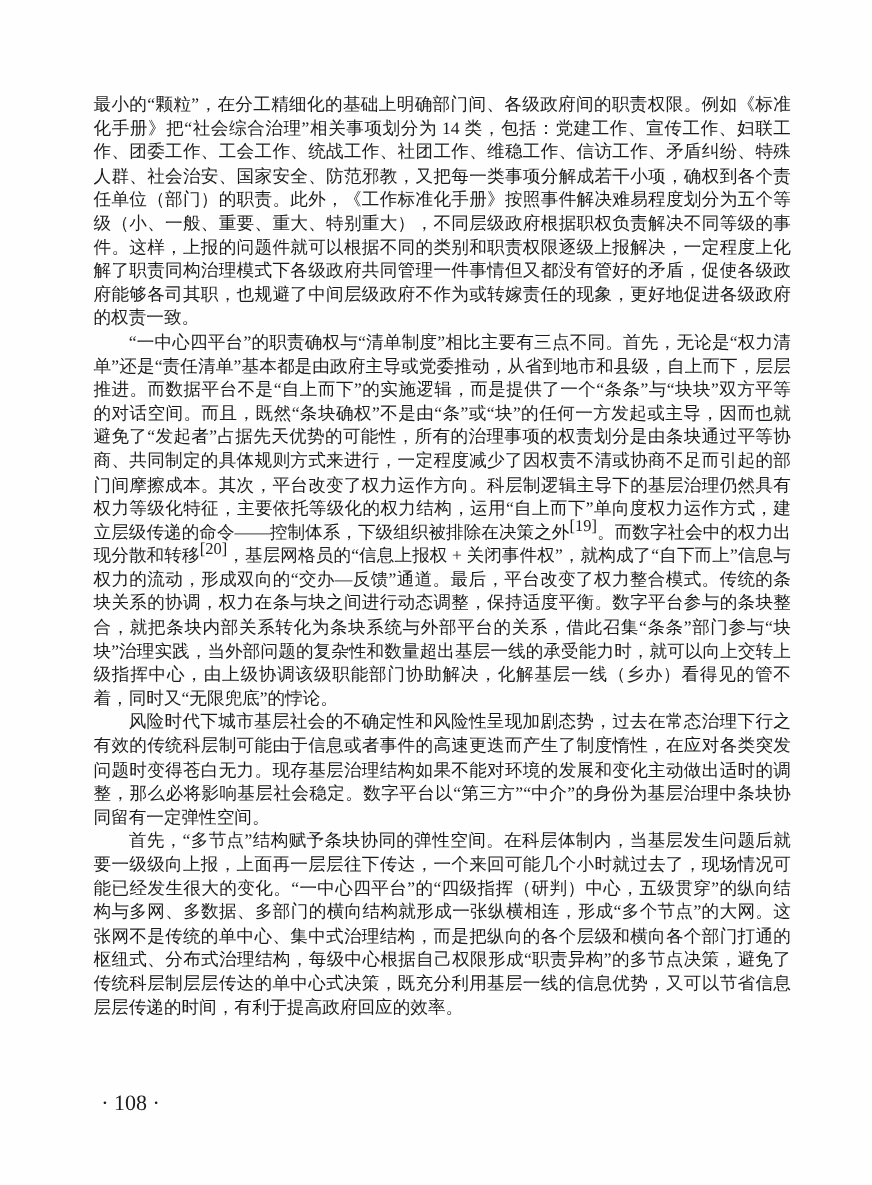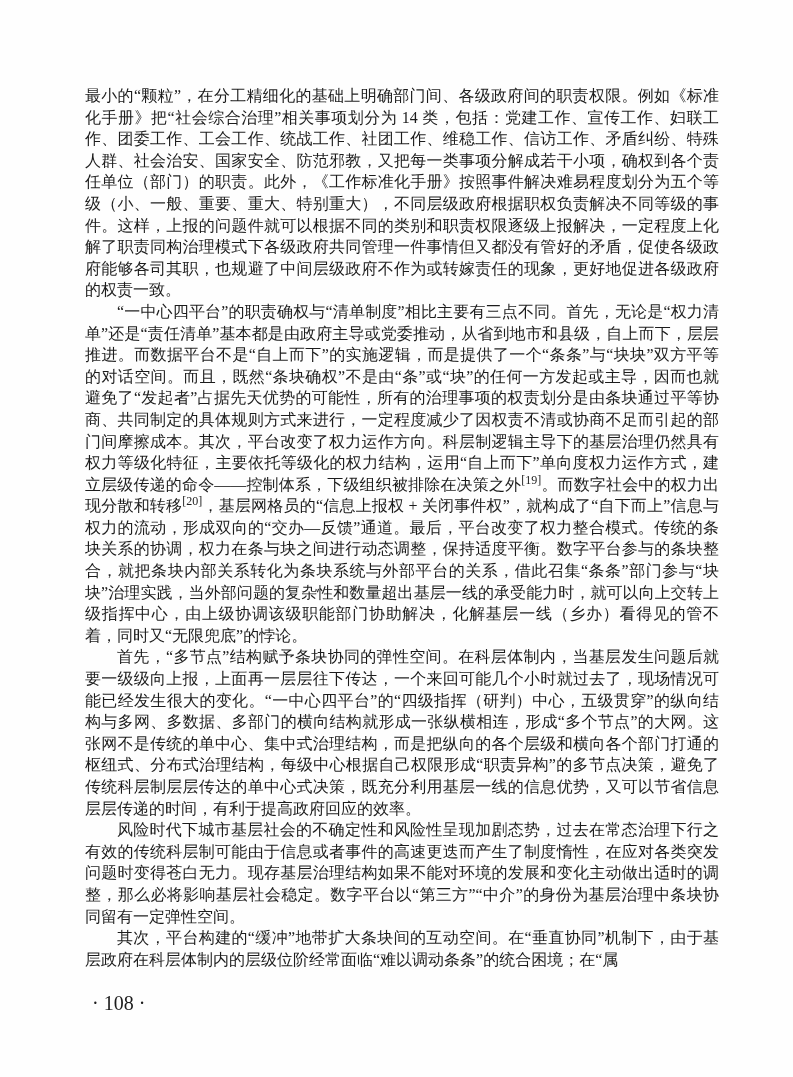--- a/index.html
+++ b/index.html
@@ -29,21 +29,21 @@
     margin: 0;
     padding: 0;
   }
   .para.indent {
     text-indent: 2em;
   }
   .section-heading {
     text-indent: 2em;
   }
   sup.cite {
-    font-size: 12px;
+    font-size: 15px;
     line-height: 0;
     vertical-align: super;
     letter-spacing: 0;
   }
   .page-number {
     position: absolute;
     left: 92px;
     top: 994px;
     font-size: 20px;
     line-height: 18px;
@@ -54,22 +54,21 @@
 <body>
 
 <div class="page">
   <div class="text-block">
 
     <p class="para">最小的“颗粒”，在分工精细化的基础上明确部门间、各级政府间的职责权限。例如《标准化手册》把“社会综合治理”相关事项划分为 14 类，包括：党建工作、宣传工作、妇联工作、团委工作、工会工作、统战工作、社团工作、维稳工作、信访工作、矛盾纠纷、特殊人群、社会治安、国家安全、防范邪教，又把每一类事项分解成若干小项，确权到各个责任单位（部门）的职责。此外，《工作标准化手册》按照事件解决难易程度划分为五个等级（小、一般、重要、重大、特别重大），不同层级政府根据职权负责解决不同等级的事件。这样，上报的问题件就可以根据不同的类别和职责权限逐级上报解决，一定程度上化解了职责同构治理模式下各级政府共同管理一件事情但又都没有管好的矛盾，促使各级政府能够各司其职，也规避了中间层级政府不作为或转嫁责任的现象，更好地促进各级政府的权责一致。</p>
 
     <p class="para indent"><span>“一中心四平台”的职责确权与“清单制度”相比主要有三点不同。首先，无论是“权力清单”还是“责任清单”基本都是由政府主导或党委推动，从省到地市和县级，自上而下，层层推进。而数据平台不是“自上而下”的实施逻辑，而是提供了一个“条条”与“块块”双方平等的对话空间。而且，既然“条块确权”不是由“条”或“块”的任何一方发起或主导，因而也就避免了“发起者”占据先天优势的可能性，所有的治理事项的权责划分是由条块通过平等协商、共同制定的具体规则方式来进行，一定程度减少了因权责不清或协商不足而引起的部门间摩擦成本。其次，平台改变了权力运作方向。科层制逻辑主导下的基层治理仍然具有权力等级化特征，主要依托等级化的权力结构，运用“自上而下”单向度权力运作方式，建立层级传递的命令——控制体系，下级组织被排除在决策之外</span><sup class="cite">[19]</sup><span>。而数字社会中的权力出现分散和转移</span><sup class="cite">[20]</sup><span>，基层网格员的“信息上报权 + 关闭事件权”，就构成了“自下而上”信息与权力的流动，形成双向的“交办—反馈”通道。最后，平台改变了权力整合模式。传统的条块关系的协调，权力在条与块之间进行动态调整，保持适度平衡。数字平台参与的条块整合，就把条块内部关系转化为条块系统与外部平台的关系，借此召集“条条”部门参与“块块”治理实践，当外部问题的复杂性和数量超出基层一线的承受能力时，就可以向上交转上级指挥中心，由上级协调该级职能部门协助解决，化解基层一线（乡办）看得见的管不着，同时又“无限兜底”的悖论。</span></p>
 
 
+    <p class="para indent">风险时代下城市基层社会的不确定性和风险性呈现加剧态势，过去在常态治理下行之有效的传统科层制可能由于信息或者事件的高速更迭而产生了制度惰性，在应对各类突发问题时变得苍白无力。现存基层治理结构如果不能对环境的发展和变化主动做出适时的调整，那么必将影响基层社会稳定。数字平台以“第三方”“中介”的身份为基层治理中条块协同留有一定弹性空间。</p>
+
     <p class="para indent">首先，“多节点”结构赋予条块协同的弹性空间。在科层体制内，当基层发生问题后就要一级级向上报，上面再一层层往下传达，一个来回可能几个小时就过去了，现场情况可能已经发生很大的变化。“一中心四平台”的“四级指挥（研判）中心，五级贯穿”的纵向结构与多网、多数据、多部门的横向结构就形成一张纵横相连，形成“多个节点”的大网。这张网不是传统的单中心、集中式治理结构，而是把纵向的各个层级和横向各个部门打通的枢纽式、分布式治理结构，每级中心根据自己权限形成“职责异构”的多节点决策，避免了传统科层制层层传达的单中心式决策，既充分利用基层一线的信息优势，又可以节省信息层层传递的时间，有利于提高政府回应的效率。</p>
 
-    <p class="para indent">风险时代下城市基层社会的不确定性和风险性呈现加剧态势，过去在常态治理下行之有效的传统科层制可能由于信息或者事件的高速更迭而产生了制度惰性，在应对各类突发问题时变得苍白无力。现存基层治理结构如果不能对环境的发展和变化主动做出适时的调整，那么必将影响基层社会稳定。数字平台以“第三方”“中介”的身份为基层治理中条块协同留有一定弹性空间。</p>
-
-    <p class="para indent">其次，平台构建的“缓冲”地带扩大条块间的互动空间。在“垂直协同”机制下，由于基层政府在科层体制内的层级位阶经常面临“难以调动条条”的统合困境；在“属</p>
 
   </div>
 
   <div class="page-number">· 108 ·</div>
 </div>
 
 </body></html>

